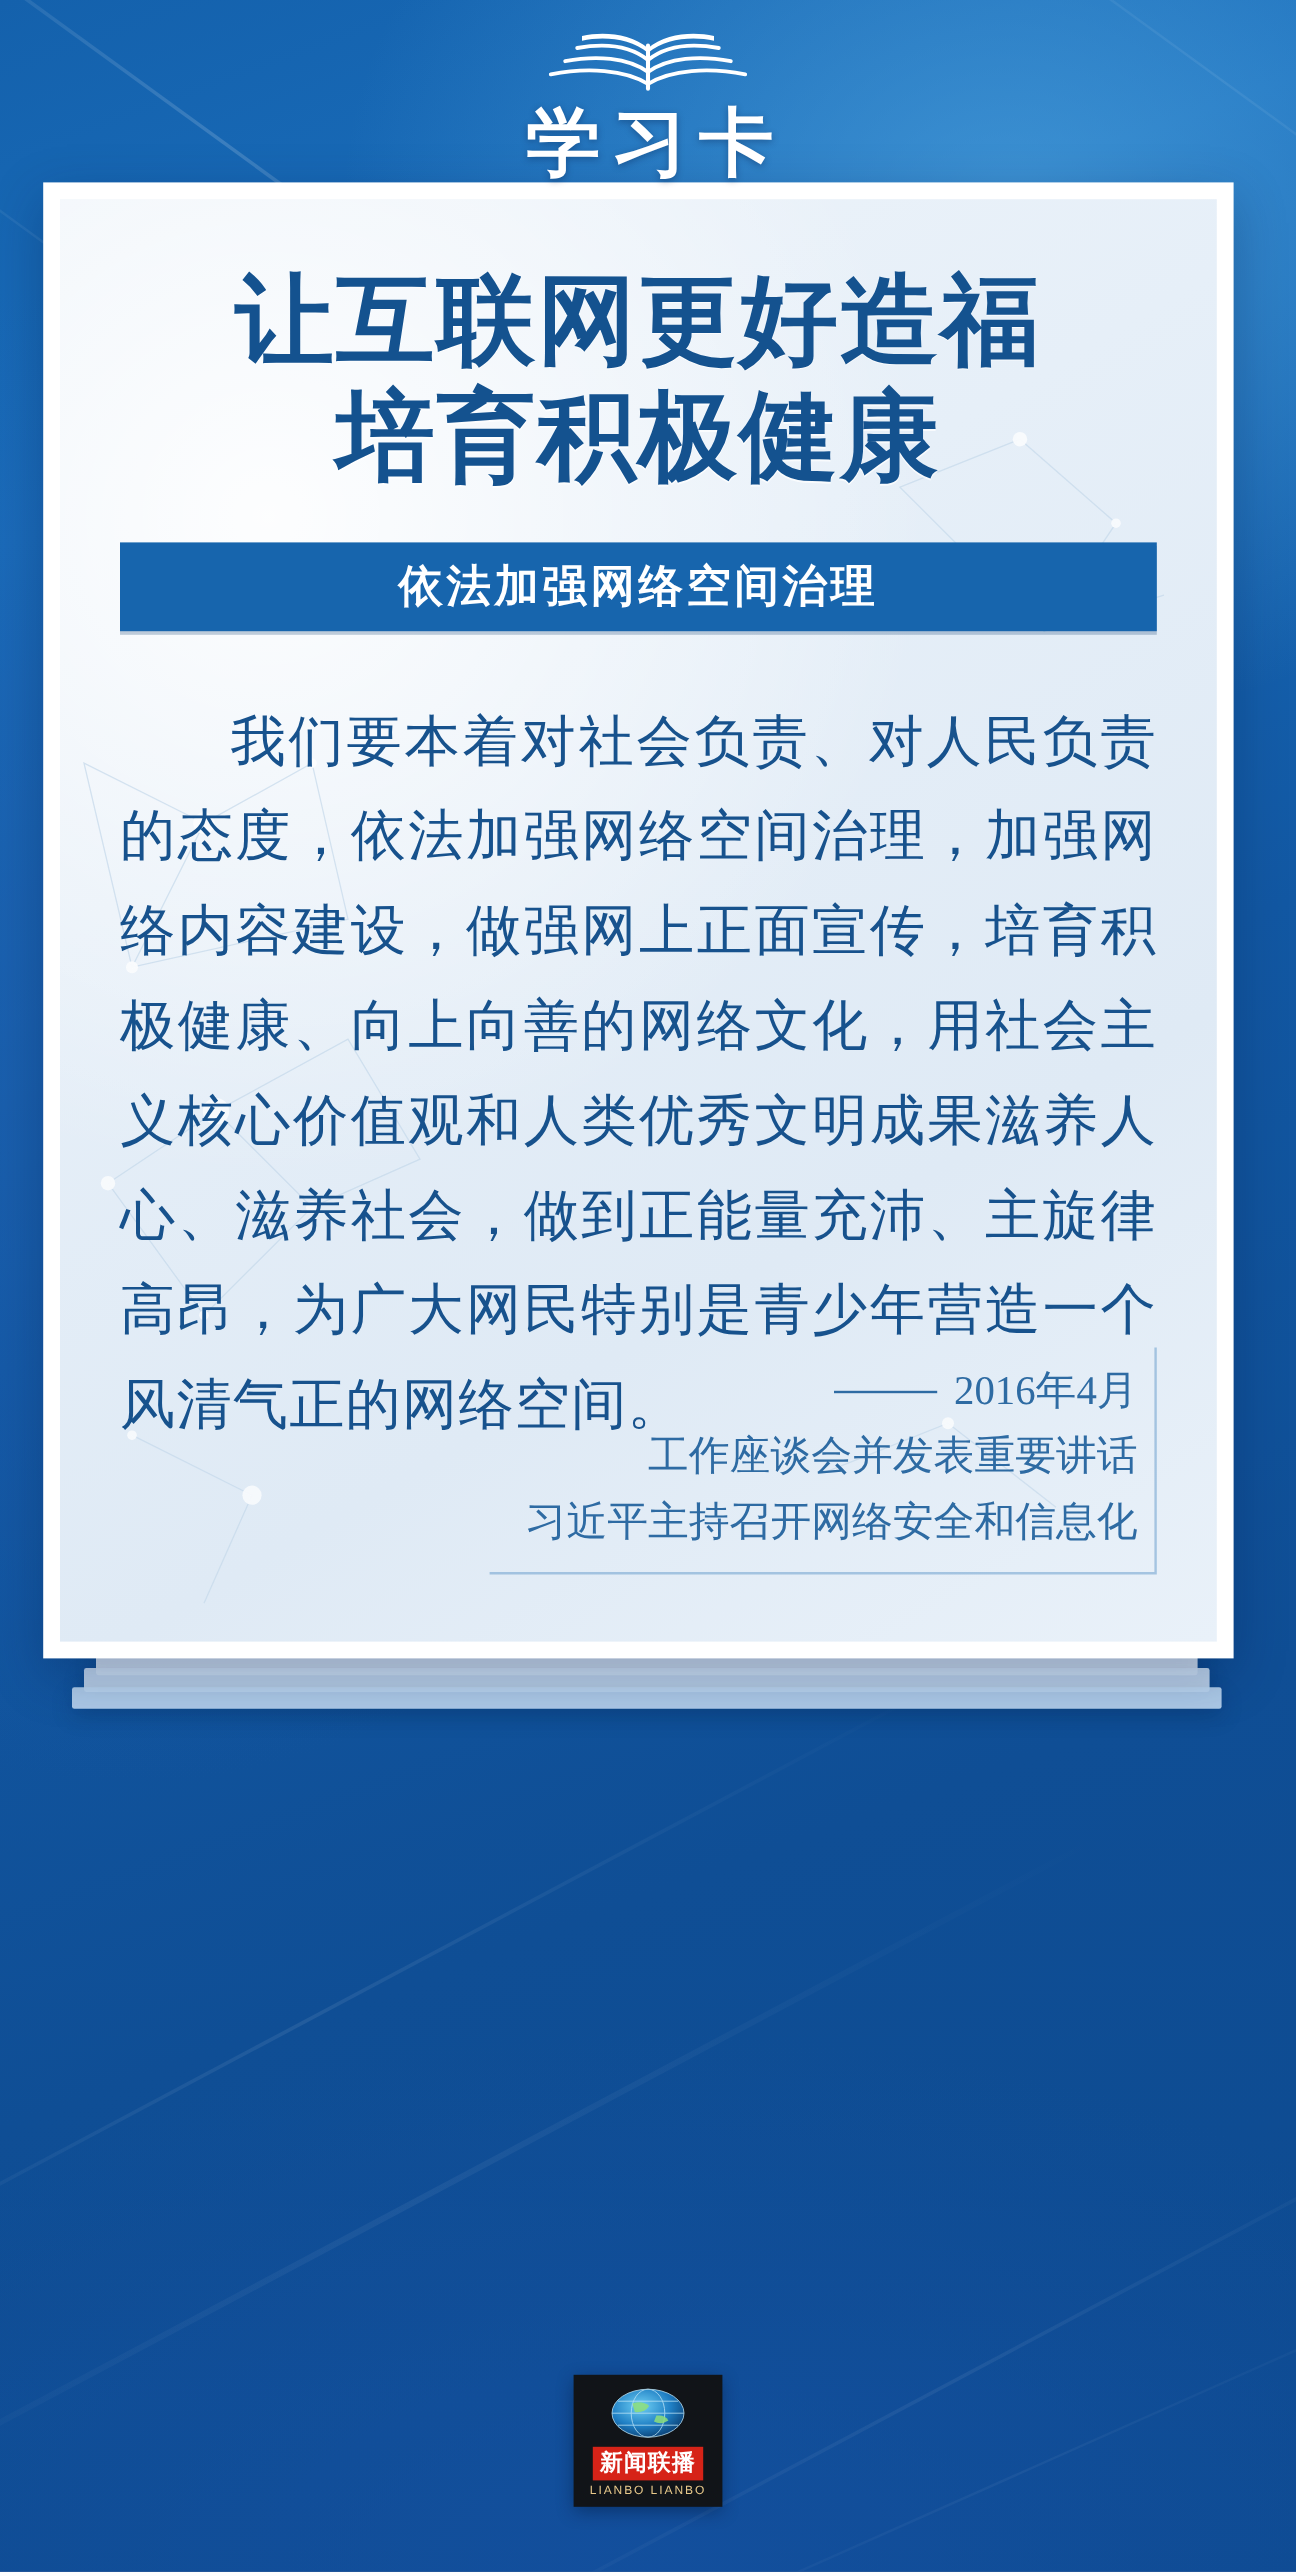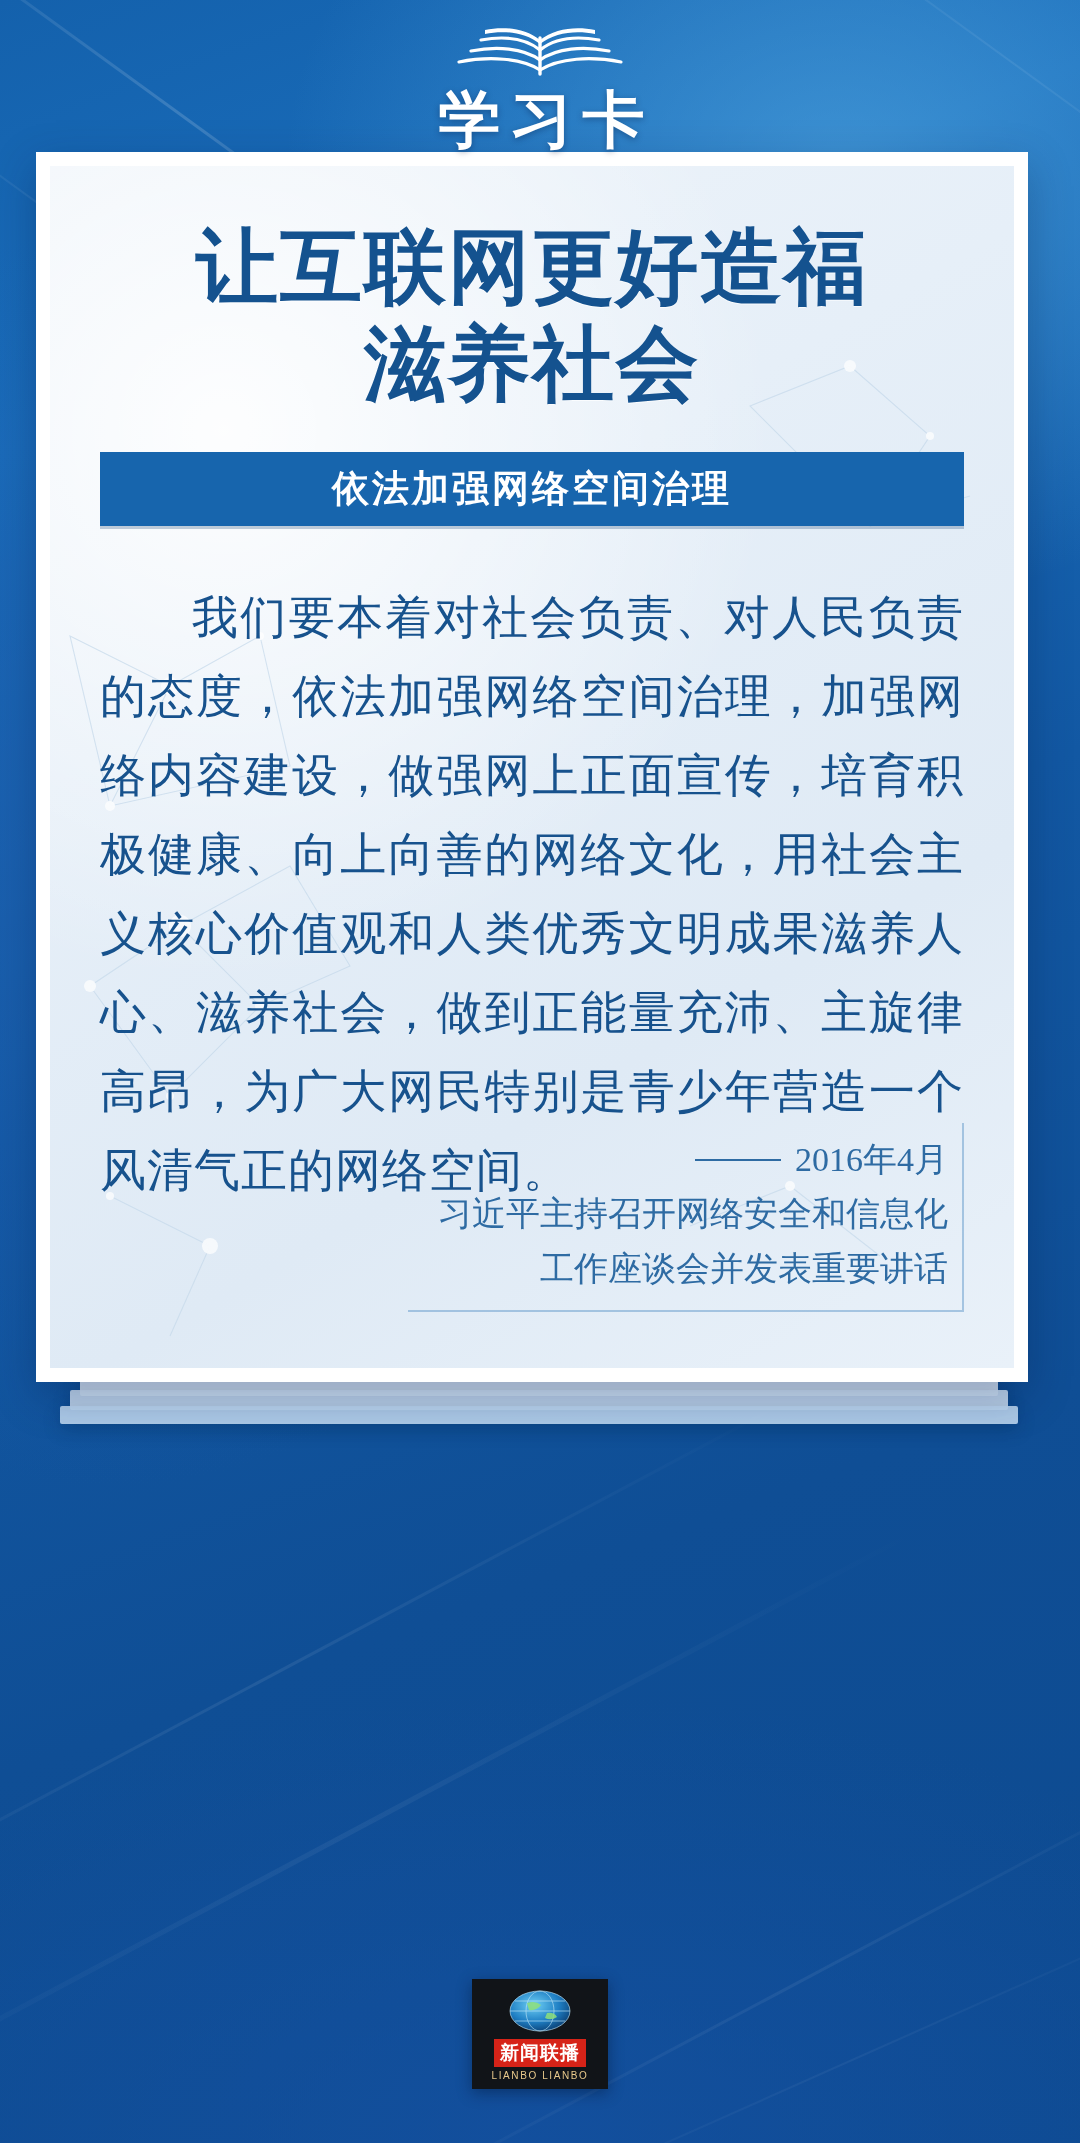--- a/index.html
+++ b/index.html
@@ -186,21 +186,21 @@
     height: 2px;
     background: #2e6ba3;
   }
 
   
   .footer-logo {
     position: absolute;
     left: 50%;
     transform: translateX(-50%);
     bottom: 54px;
-    width: 136px;
+    width: 124px;
     background: #111418;
     padding: 6px 6px 8px;
     box-sizing: border-box;
     text-align: center;
     z-index: 6;
     box-shadow: 0 4px 14px rgba(0,20,50,0.45);
   }
   .globe {
     display: block;
     margin: 2px auto 4px;
@@ -287,36 +287,36 @@
           <circle cx="160" cy="1080" r="8"></circle>
           <circle cx="60" cy="1030" r="4"></circle>
           <circle cx="800" cy="200" r="6"></circle>
           <circle cx="880" cy="270" r="4"></circle>
           <circle cx="740" cy="1020" r="5"></circle>
         </g>
       </svg>
 
       <div class="headline">
         <span>让互联网更好造福</span>
-        <span class="line2">滋养社会</span>
+        <span class="line2">培育积极健康</span>
       </div>
 
       <div class="subtitle-bar">
         <span class="txt">依法加强网络空间治理</span>
       </div>
 
       <div class="body-text">我们要本着对社会负责、对人民负责的态度，依法加强网络空间治理，加强网络内容建设，做强网上正面宣传，培育积极健康、向上向善的网络文化，用社会主义核心价值观和人类优秀文明成果滋养人心、滋养社会，做到正能量充沛、主旋律高昂，为广大网民特别是青少年营造一个风清气正的网络空间。</div>
 
       <div class="attribution">
         <div class="date-row">
           <span class="dash"></span>
           <span>2016年4月</span>
         </div>
+        <div>工作座谈会并发表重要讲话</div>
         <div>习近平主持召开网络安全和信息化</div>
-        <div>工作座谈会并发表重要讲话</div>
       </div>
 
     </div>
   </div>
 
   <div class="footer-logo">
     <svg class="globe" width="86" height="48" viewBox="0 0 86 48" aria-hidden="true">
       <defs>
         <radialGradient id="gl" cx="40%" cy="35%" r="70%">
           <stop offset="0%" stop-color="#6fd0f5"></stop>

